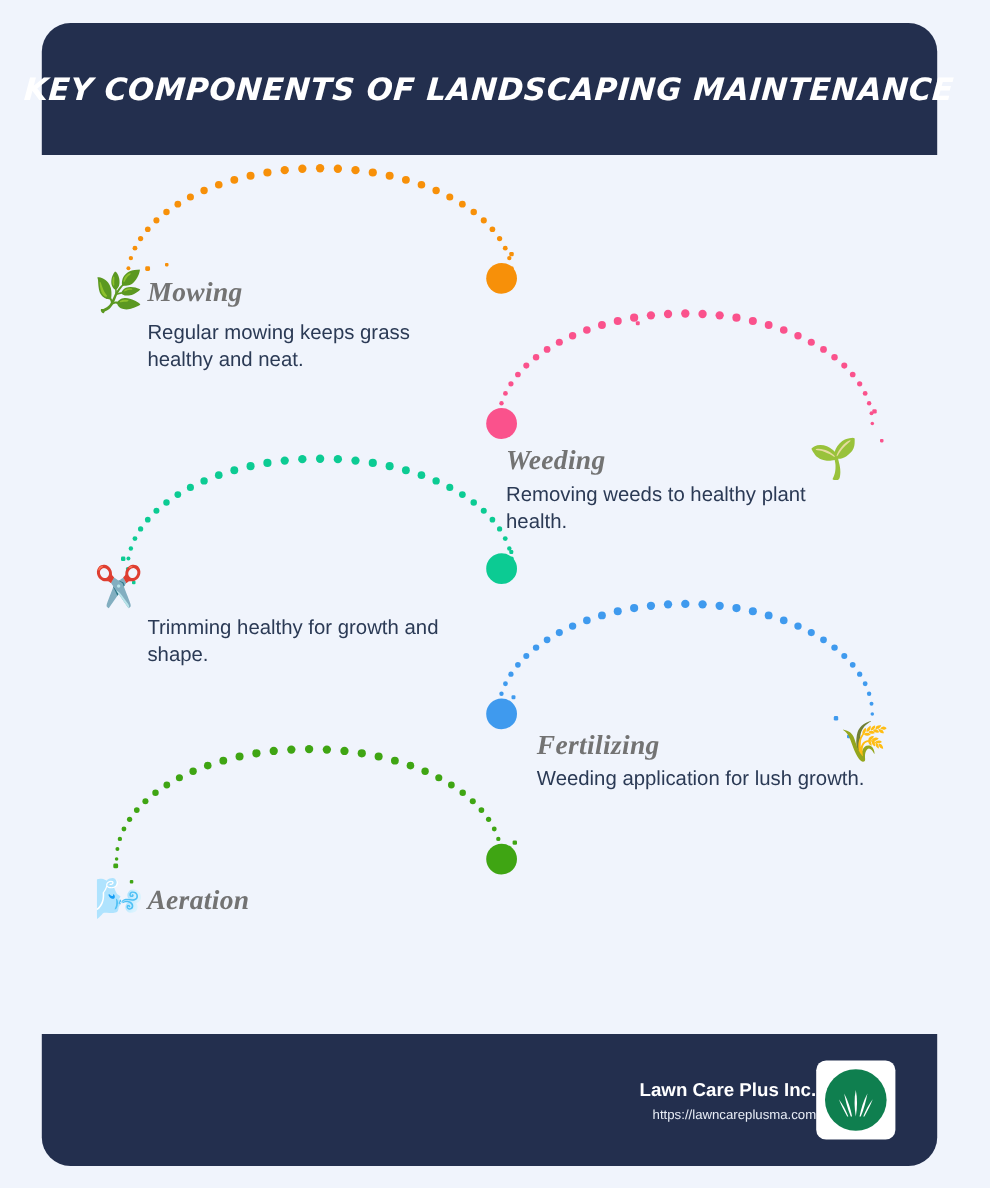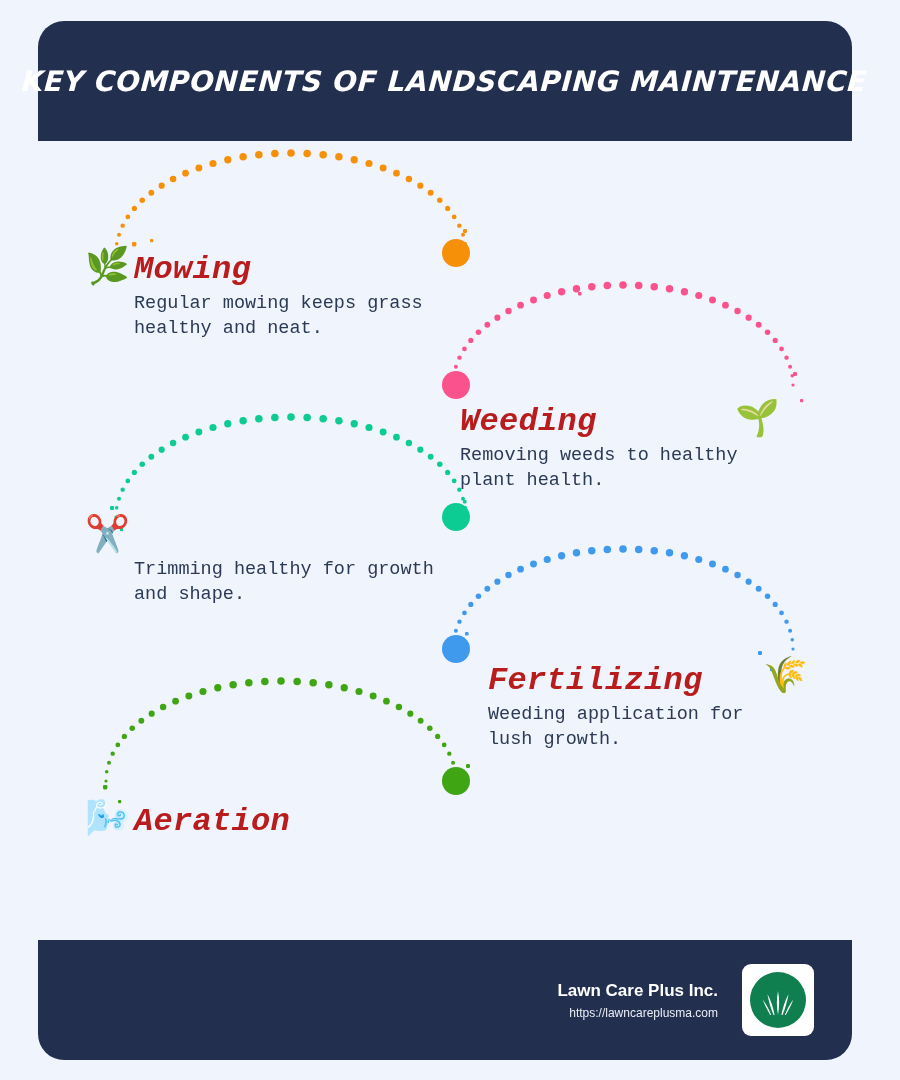--- a/index.html
+++ b/index.html
@@ -72,32 +72,32 @@
     line-height: 1;
     width: 52px;
     text-align: center;
     flex: 0 0 52px;
   }
   .emoji.right {
     position: absolute;
     top: 10px;
   }
   .heading {
-    font-family: Liberation Mono, monospace;
-    font-size: 32px;
+    font-family: Liberation Serif, serif;
+    font-size: 25px;
     font-weight: 700;
     font-style: italic;
-    color: #b91c1c;
+    color: #737373;
     letter-spacing: 0.3px;
     line-height: 1;
     margin-top: 6px;
     white-space: nowrap;
   }
   .desc {
-    font-family: Liberation Mono, monospace;
+    font-family: Liberation Sans, sans-serif;
     font-size: 18.5px;
     color: #2b3a55;
     line-height: 1.35;
     margin-top: 6px;
     max-width: 300px;
   }
   .desc-indent {
     margin-left: 52px;
   }
 
@@ -114,21 +114,21 @@
     border-bottom-left-radius: 26px;
     border-bottom-right-radius: 26px;
   }
   .footer-inner {
     position: absolute;
     right: 38px;
     top: 0;
     height: 120px;
     display: flex;
     align-items: center;
-    gap: 24px;
+    gap: 0;
   }
   .footer-text {
     text-align: right;
   }
   .footer-company {
     color: #ffffff;
     font-family: "Liberation Sans", sans-serif;
     font-size: 17px;
     font-weight: 700;
     line-height: 1.5;

